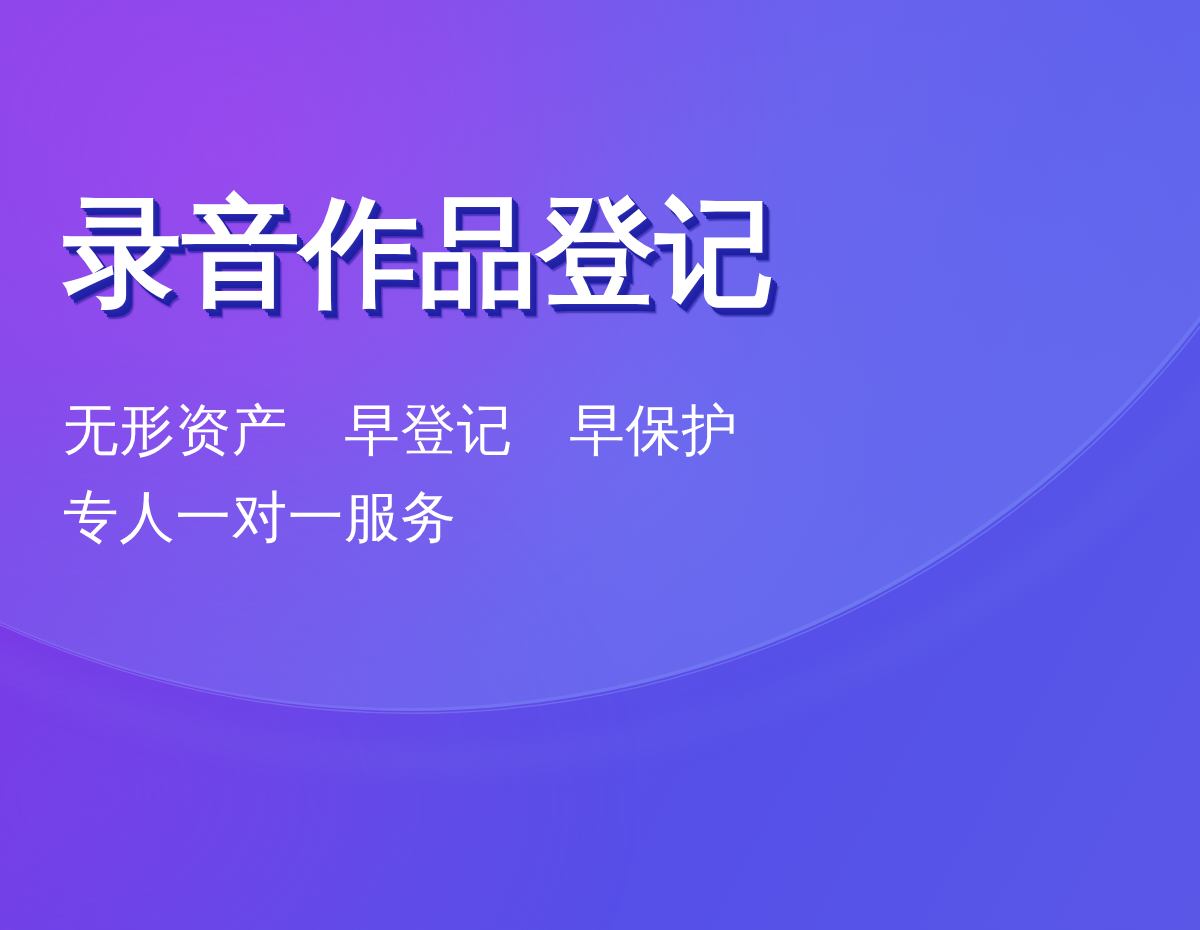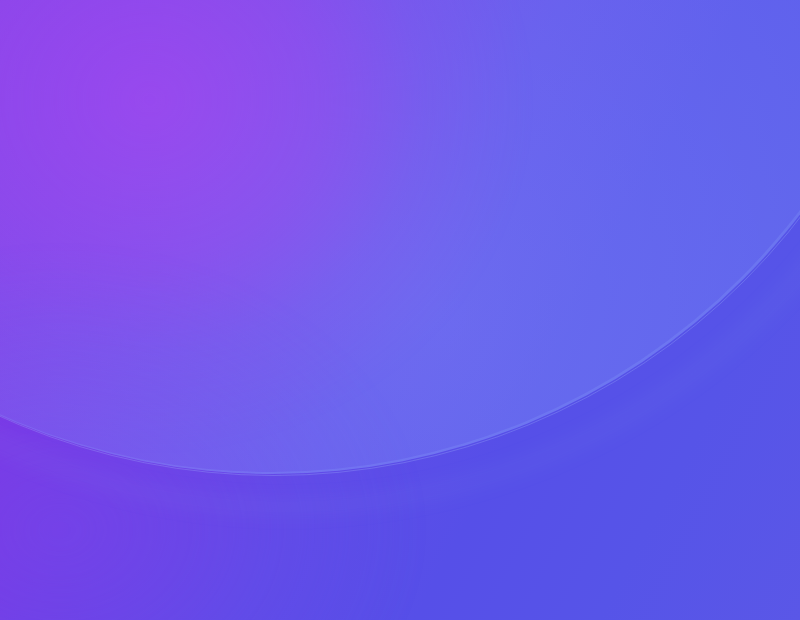--- a/index.html
+++ b/index.html
@@ -146,13 +146,23 @@
 
 <div id="banner">
 
   <div class="bloom-tl"></div>
   <div class="bloom-bl"></div>
 
   <div class="arc-disc"></div>
   <div class="arc-glow"></div>
   <div class="arc-edge"></div>
 
+  <div class="content">
+
+    <h1 class="headline">录音作品登记</h1>
+
+    <div class="sublines">
+      <p class="subline">无形资产　早登记　早保护</p>
+      <p class="subline">专人一对一服务</p>
+    </div>
+
+  </div>
 </div>
 
 </body></html>

